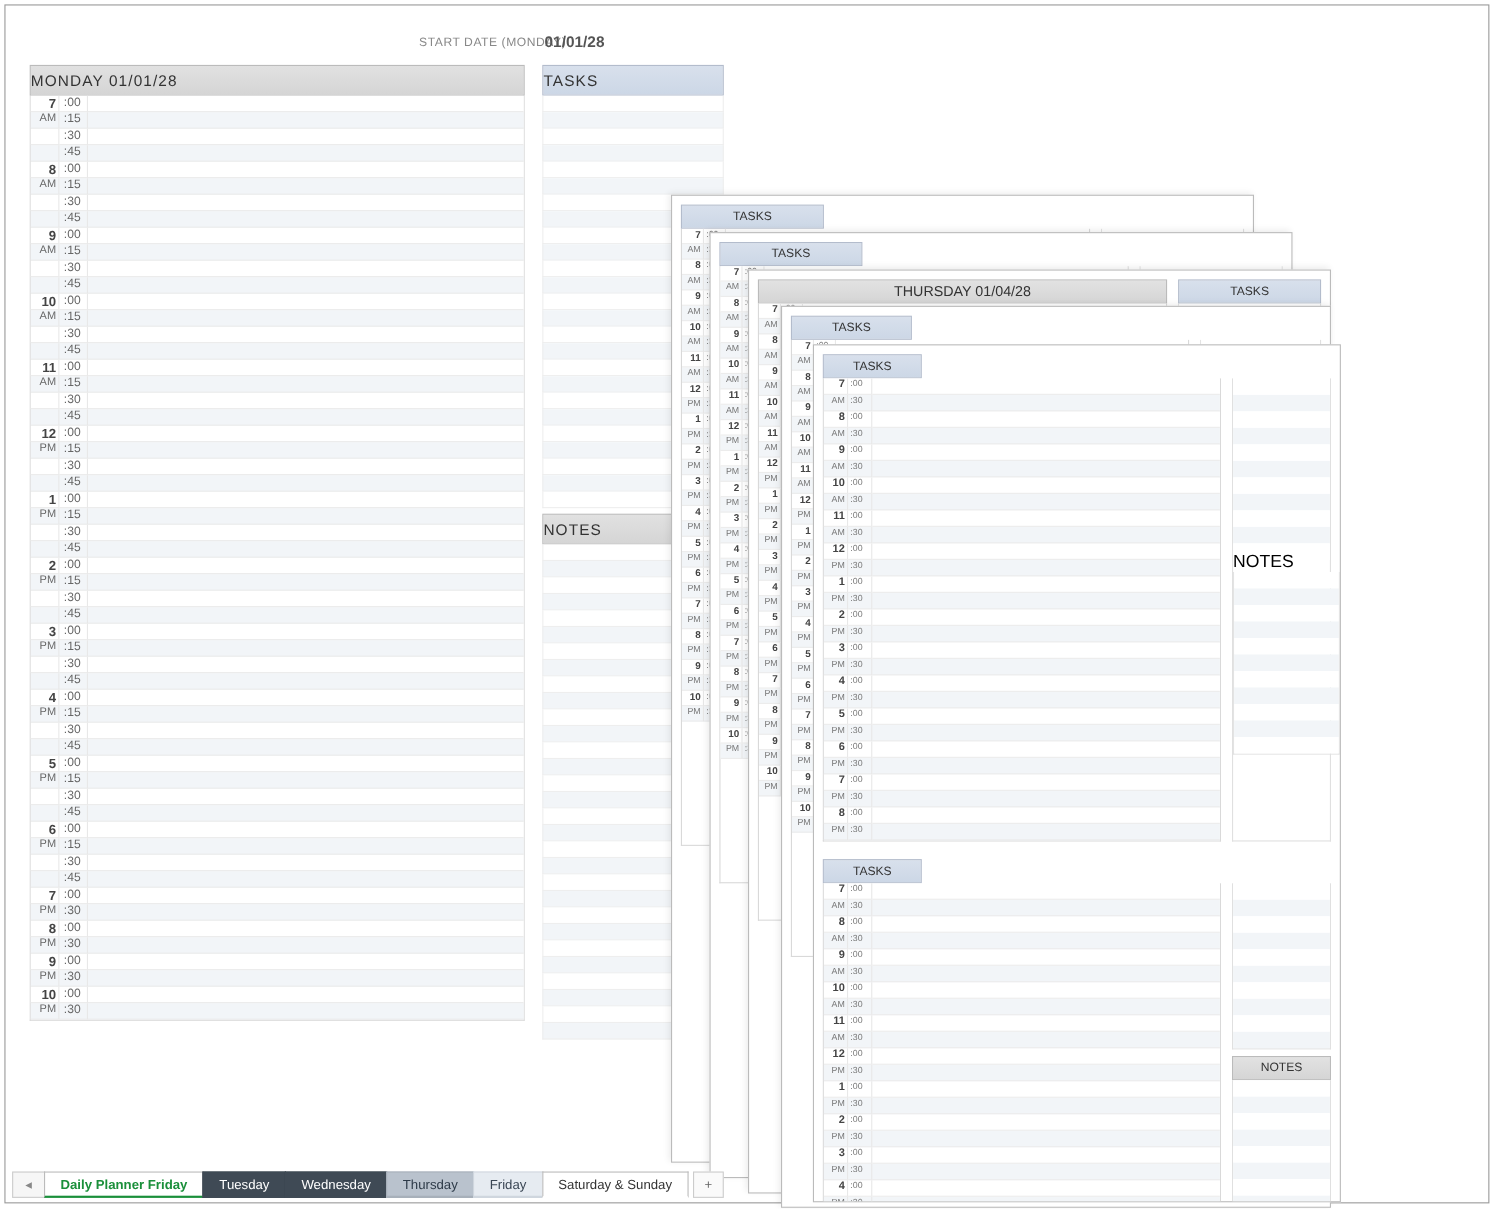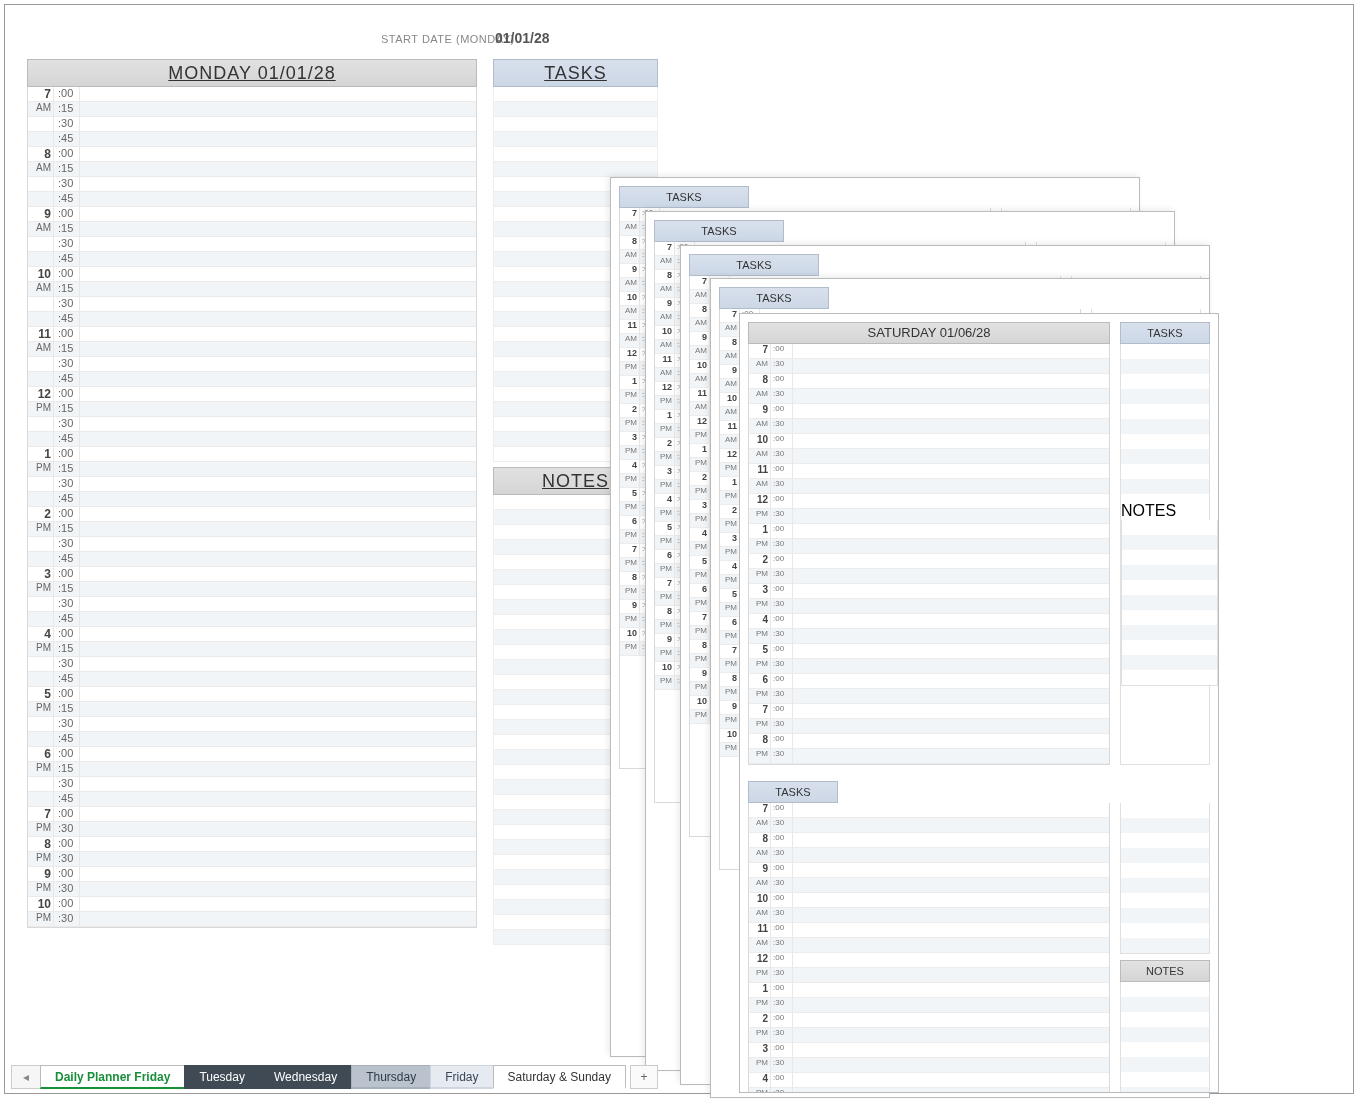--- a/index.html
+++ b/index.html
@@ -52,28 +52,26 @@
     width: 165px;
   }
   .notes-block-main {
     position: absolute;
     top: 462px; left: 488px;
     width: 165px;
   }
   .col-header {
     background: linear-gradient(#e1e1e1,#d5d5d5);
     border: 1px solid #bbb;
-    text-align: center;
-    font-size: 18px;
+    font-size: 14px;
     font-weight: 400;
     color: #333;
     height: 28px;
     line-height: 26px;
     letter-spacing: 1px;
-    text-decoration: underline;
   }
   .tasks-header {
     background: linear-gradient(#d8e0ec,#ccd7e6);
     border: 1px solid #b3bccc;
   }
   .time-grid { border: 1px solid #d9d9d9; border-top:none; }
   .tg-row { display: flex; height: 15px; }
   .tg-row .c-min { width: 26px; text-align:left; font-size: 11px; color:#666; padding-left:4px; border-right:1px solid #e8e8e8; border-bottom:1px solid #eaeaea;}
   .tg-row .c-body { flex:1; border-bottom:1px solid #eaeaea; }
   .tg-row.even { background:#f2f5f8; }
@@ -953,20 +951,21 @@
           <div class="tsr odd"></div>
           <div class="tsr even"></div>
           <div class="tsr odd"></div>
           <div class="tsr even"></div>
         </div>
     </div>
   </div>
 
   <div class="daycard" style="top:240px; left:675px; width:530px; height:840px;">
     <div class="dc-top">
+      <div class="dc-head">THURSDAY 01/04/28</div>
       <div class="dc-tasks-h" style="width:130px;">TASKS</div>
     </div>
     <div class="dc-body">
       <div class="dc-grid ov-grid">
           <div class="dc-r odd">
             <div class="h">7</div>
             <div class="m">:00</div>
             <div class="b"></div>
           </div>
           <div class="dc-r even">
@@ -1377,21 +1376,20 @@
           <div class="tsr odd"></div>
           <div class="tsr even"></div>
           <div class="tsr odd"></div>
           <div class="tsr even"></div>
         </div>
     </div>
   </div>
 
   <div class="sat-sun-card" style="top:308px; left:734px; width:480px; height:780px; overflow:hidden;">
     <div style="display:flex; padding:8px 8px 0 8px; gap:10px;">
-      <div class="ss-head" style="flex:1;">SATURDAY 01/06/28</div>
       <div class="ss-tasks-h" style="width:90px;">TASKS</div>
     </div>
     <div style="display:flex; padding:0 8px 0 8px; gap:10px;">
       <div style="flex:1; border:1px solid #d9d9d9; border-top:none;" id="sat-grid">
           <div class="ss-r odd">
             <div class="h">7</div>
             <div class="m">:00</div>
             <div class="b"></div>
           </div>
           <div class="ss-r even">

